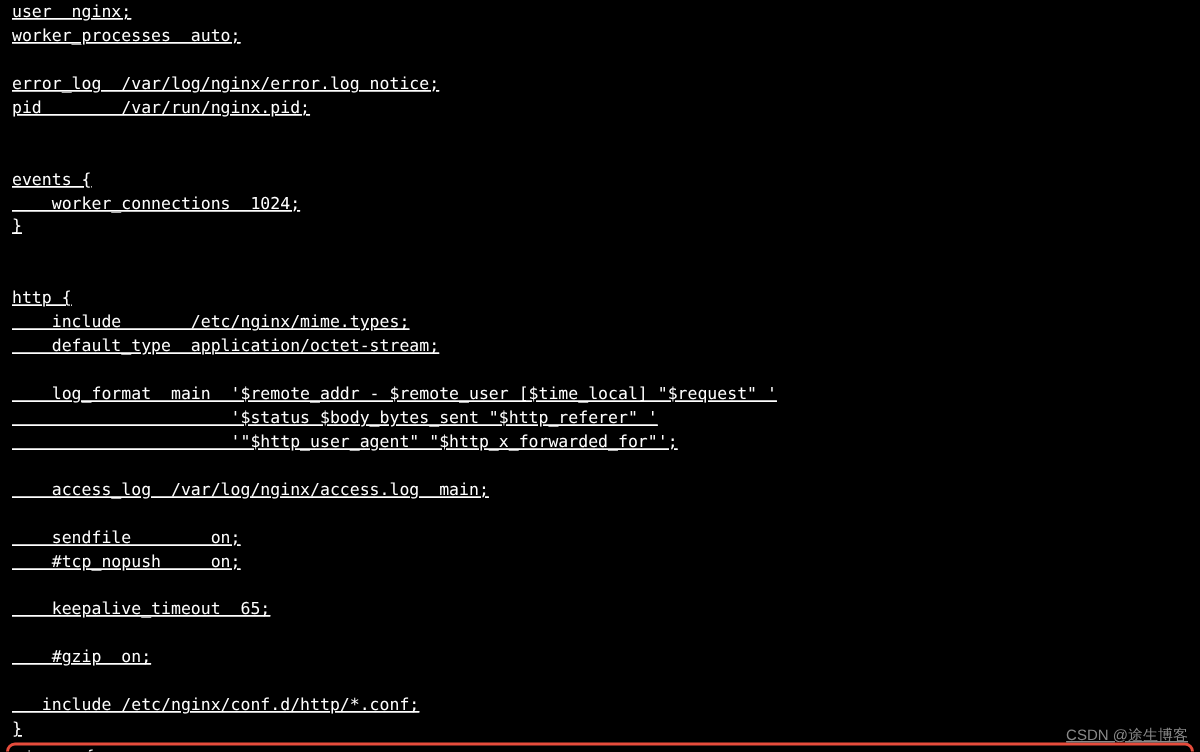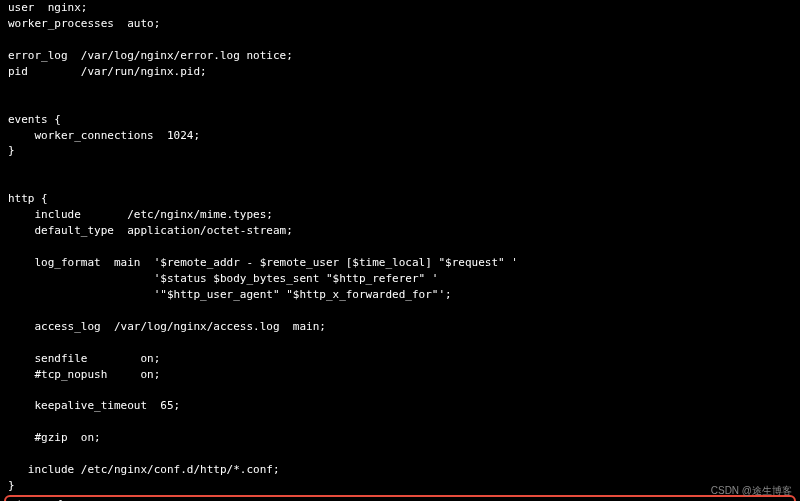--- a/index.html
+++ b/index.html
@@ -1,18 +1,19 @@
 <!DOCTYPE html>
 <html><head>
   <meta charset="utf-8">
   <style>
     * {
       margin: 0;
       padding: 0;
       box-sizing: border-box;
+      text-decoration: underline;
     }
     body {
       background: #000;
       width: 800px;
       height: 501px;
       font-family: "Menlo", "Monaco", "Consolas", monospace;
       font-size: 11px;
       color: #fff;
       line-height: 1.45;
       position: relative;

